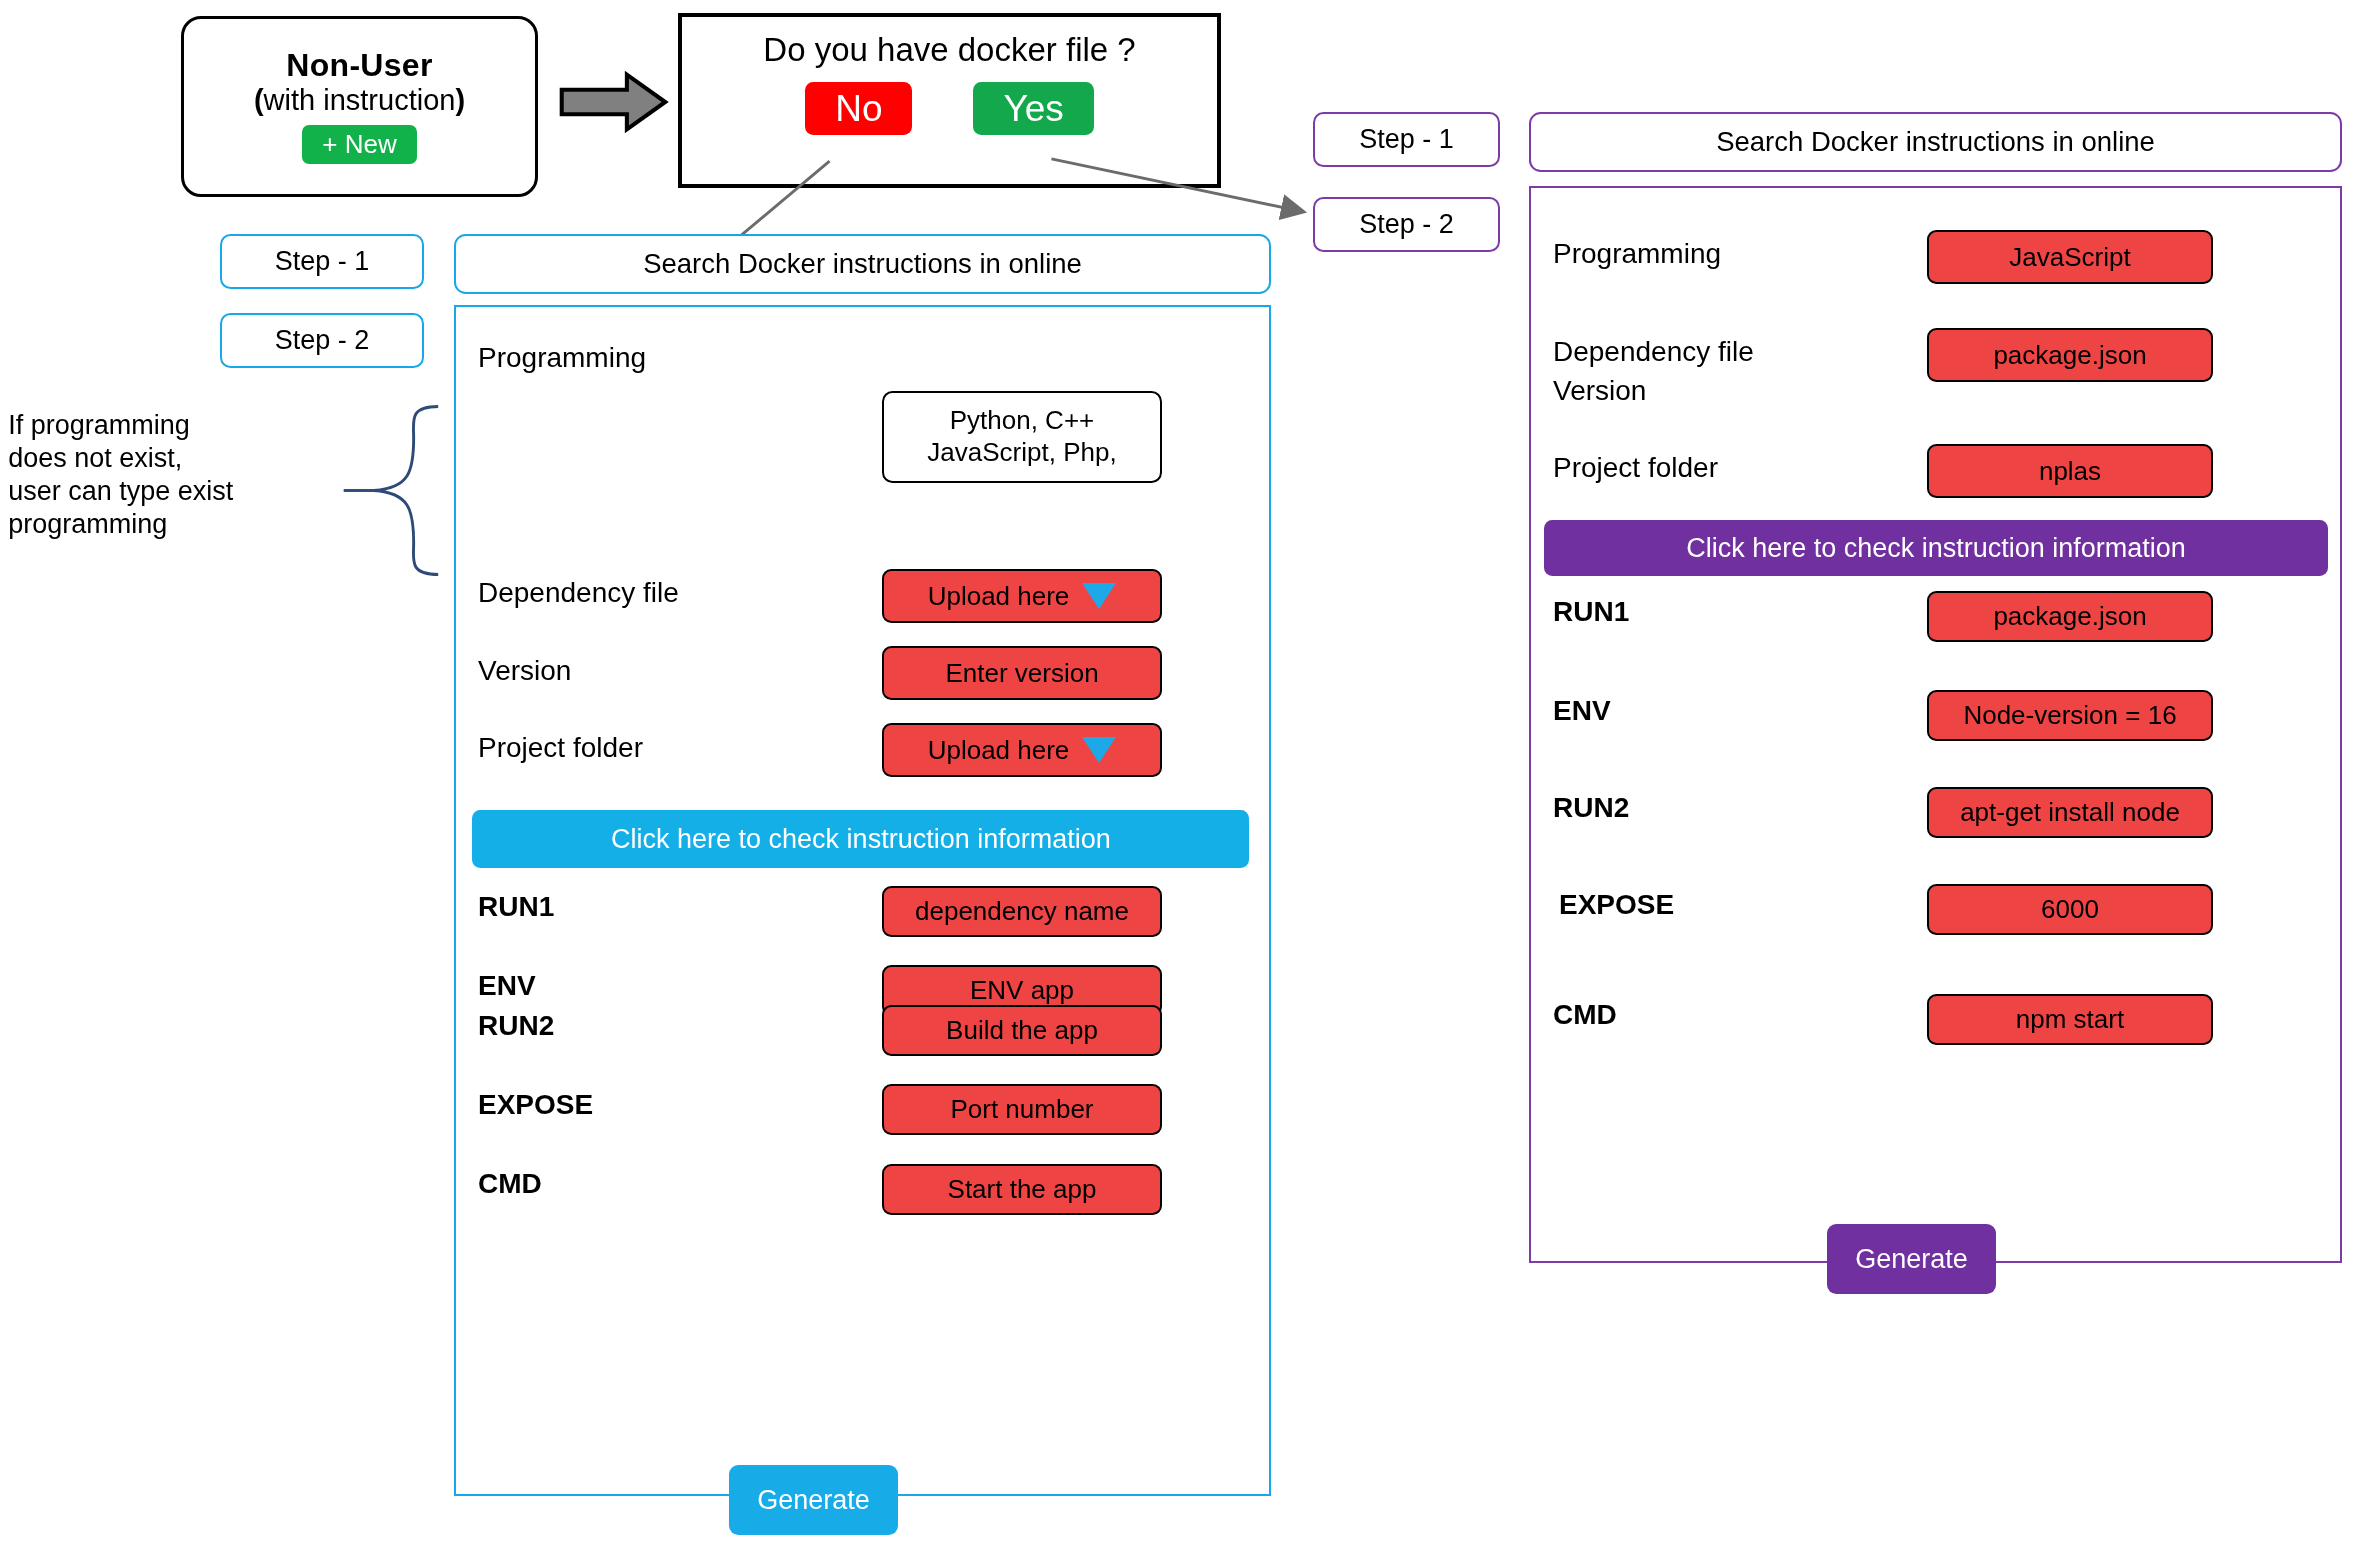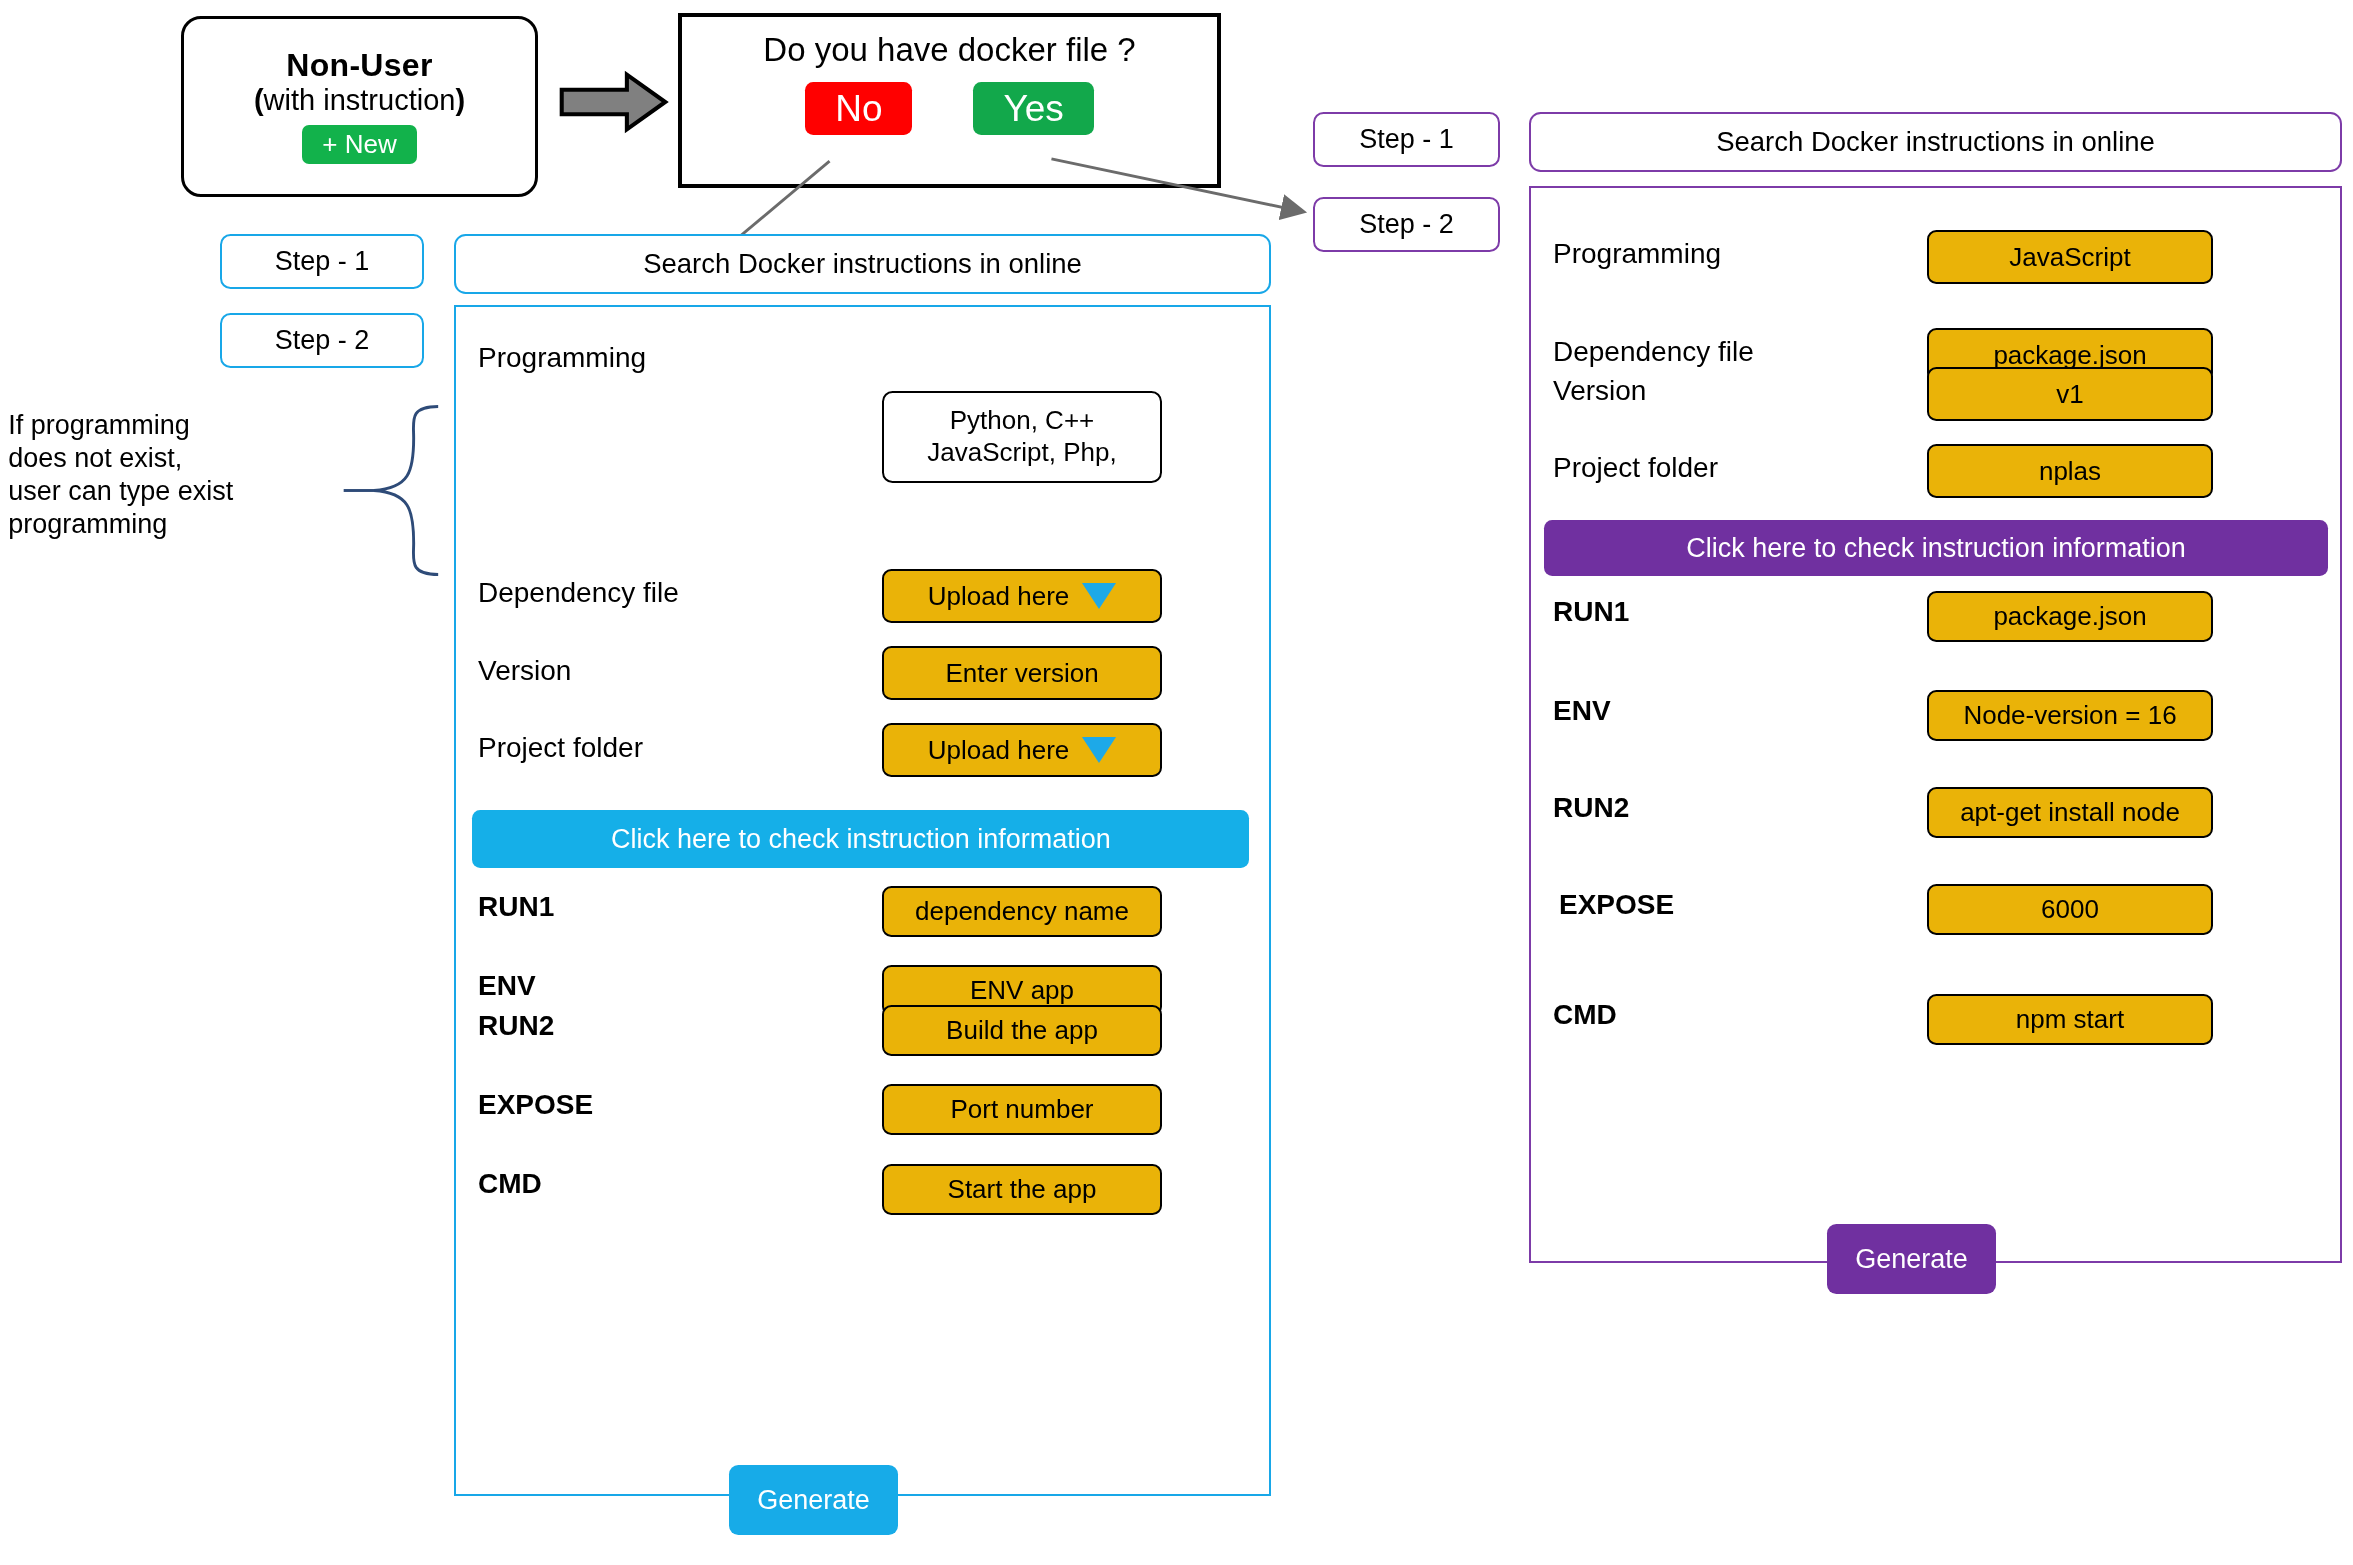--- a/index.html
+++ b/index.html
@@ -60,21 +60,21 @@
     border:2.9px solid #18A7E8;border-radius:11.7px;background:#fff;
     display:flex;align-items:center;justify-content:center;font-size:27.5px;
   }
   #l-panel{
     left:454px;top:305px;width:817px;height:1191px;
     border:2.3px solid #18A7E8;border-top:2.3px solid #18A7E8;background:#fff;
   }
   .lbl{position:absolute;font-size:28px;white-space:nowrap;}
   .lbl.bold{font-weight:bold;}
   .fld{
-    position:absolute;border:2.3px solid #000;border-radius:9.3px;background:#eab308;
+    position:absolute;border:2.3px solid #000;border-radius:9.3px;background:#ef4444;
     display:flex;align-items:center;justify-content:center;
     font-size:26px;box-sizing:border-box;
   }
   .fld .caret{margin-left:13px;}
   .caret svg{display:block;}
 
   .optbox{
     position:absolute;border:2.9px solid #000;border-radius:10.5px;background:#fff;
     display:flex;flex-direction:column;align-items:center;justify-content:center;
     font-size:26px;line-height:1.22;box-sizing:border-box;
@@ -246,23 +246,20 @@
   <div class="fld" style="left:396px;top:42px;width:286px;height:54px;">
     <span>JavaScript</span>
   </div>
 
   <div class="lbl" style="left:22px;top:148px;">Dependency file</div>
   <div class="fld" style="left:396px;top:140px;width:286px;height:54px;">
     <span>package.json</span>
   </div>
 
   <div class="lbl" style="left:22px;top:187px;">Version</div>
-  <div class="fld" style="left:396px;top:179px;width:286px;height:54px;">
-    <span>v1</span>
-  </div>
 
   <div class="lbl" style="left:22px;top:264px;">Project folder</div>
   <div class="fld" style="left:396px;top:256px;width:286px;height:54px;">
     <span>nplas</span>
   </div>
 
   <div class="cta" id="r-cta" style="left:13px;top:332px;width:784px;height:56px;">Click here to check instruction information</div>
 
   <div class="lbl bold" style="left:22px;top:408px;">RUN1</div>
   <div class="fld" style="left:396px;top:403px;width:286px;height:51px;">

